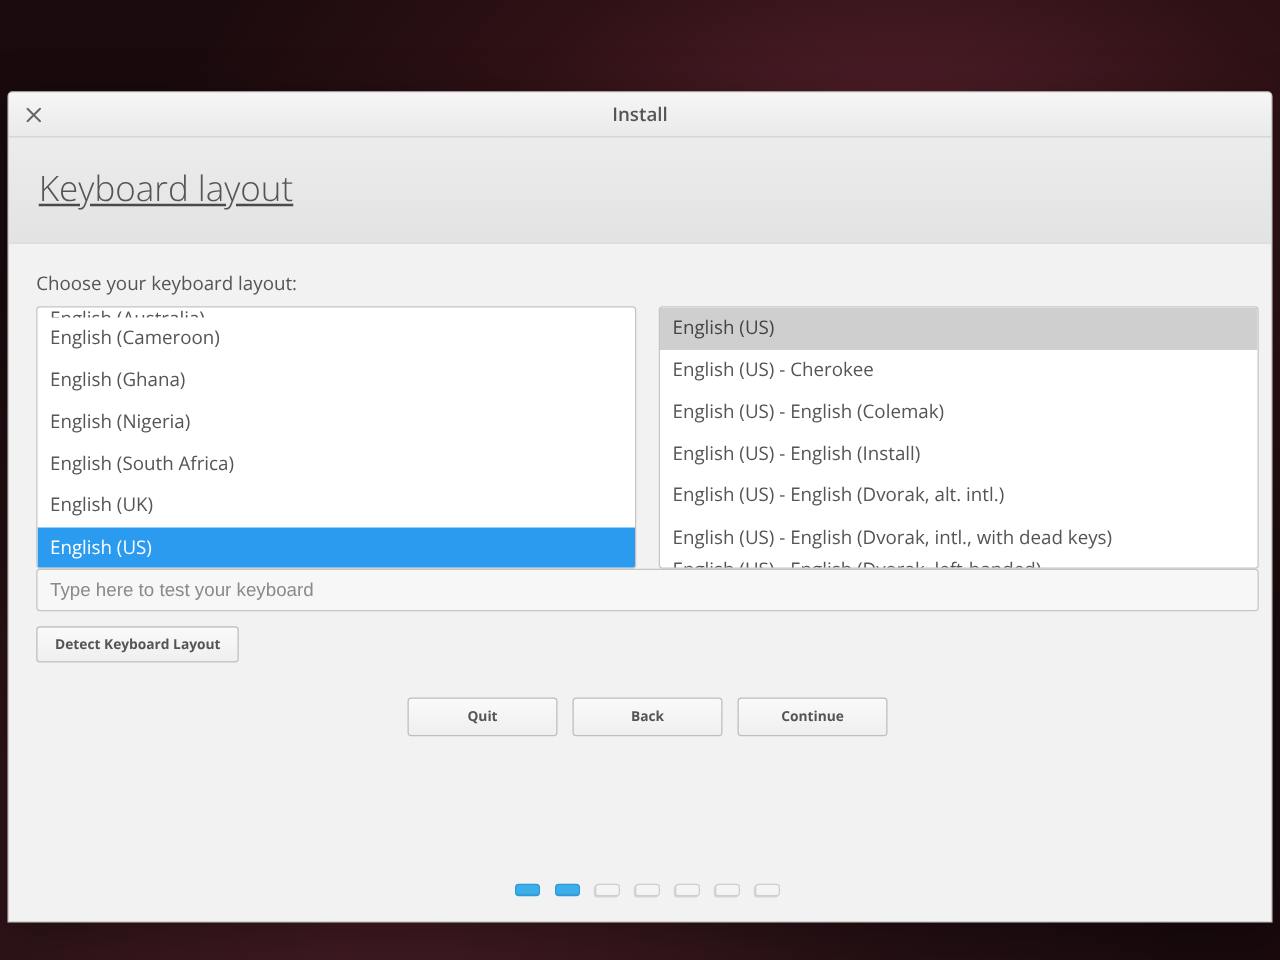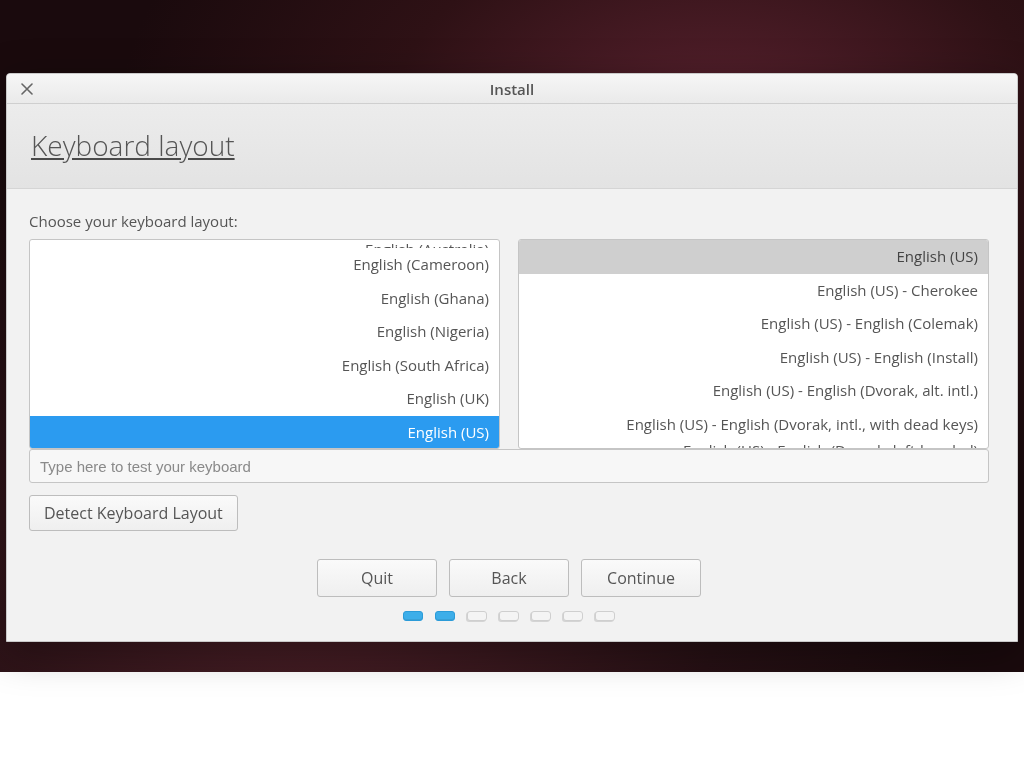--- a/index.html
+++ b/index.html
@@ -5,21 +5,21 @@
   * { box-sizing: border-box; }
   html, body {
     margin: 0; padding: 0;
     width: 1024px; height: 768px;
     overflow: hidden;
     font-family: "Open Sans", "Noto Sans", "Segoe UI", sans-serif;
     font-size: 15px;
     color: #4a4a4a;
   }
   .desktop {
-    width: 1024px; height: 672px;
+    width: 1024px; height: 768px;
     background:
       radial-gradient(ellipse 600px 400px at 70% 20%, #5b2230 0%, #2e1115 55%, #1a0a0d 100%),
       radial-gradient(ellipse 700px 500px at 30% 85%, #4d2028 0%, #261014 60%, #180a0c 100%);
     background-blend-mode: lighten;
     position: relative;
   }
   .window {
     position: absolute;
     left: 6px; right: 6px; top: 73px; bottom: 30px;
     background: #f2f2f2;
@@ -62,34 +62,33 @@
     text-decoration: underline;
   }
   .header h1 {
     margin: 0;
     font-weight: 300;
     font-size: 28px;
     color: #555;
   }
   .content {
     flex: 1;
-    padding: 22px 28px 10px 22px;
+    padding: 22px 10px 10px 22px;
     display: flex;
     flex-direction: column;
     color: #555;
   }
   .prompt {
     margin: 0 0 8px 0;
     font-size: 15px;
   }
   .lists {
     display: flex;
     gap: 18px;
     height: 210px;
-    text-align: right;
   }
   .listbox {
     flex: 1;
     background: #fff;
     border: 1px solid #c5c5c5;
     border-radius: 3px;
     overflow: hidden;
     position: relative;
   }
   .list-inner {
@@ -142,24 +141,25 @@
   }
   .test-input::placeholder { color: #8a8a8a; }
   .detect-row {
     margin-top: 12px;
   }
   button.btn {
     background: linear-gradient(#fafafa, #efefef);
     border: 1px solid #bdbdbd;
     border-radius: 3px;
     padding: 6px 14px;
-    font-size: 16px;
+    font-size: 11px;
     color: #555;
     cursor: pointer;
     font-family: inherit;
+    font-weight: bold;
   }
   .footer-buttons {
     margin-top: 28px;
     display: flex;
     justify-content: center;
     gap: 12px;
   }
   .footer-buttons .btn {
     min-width: 120px;
     padding: 7px 14px;

